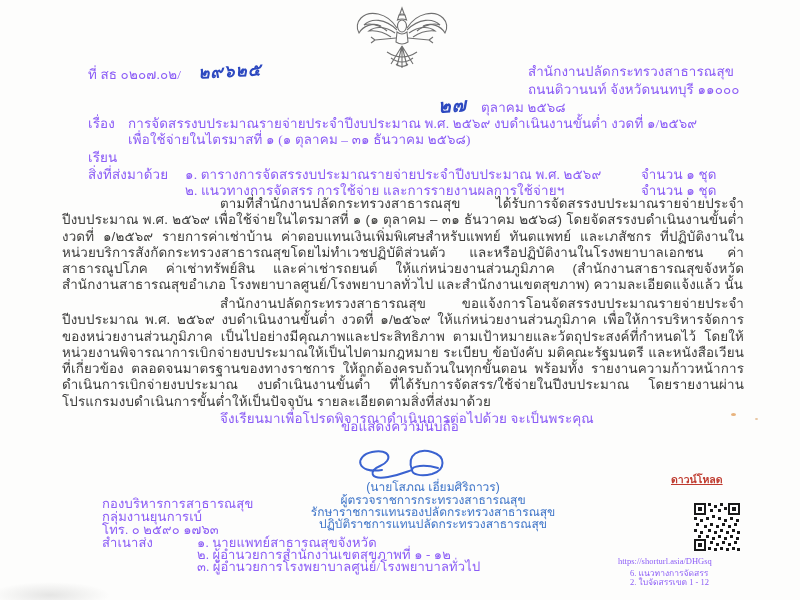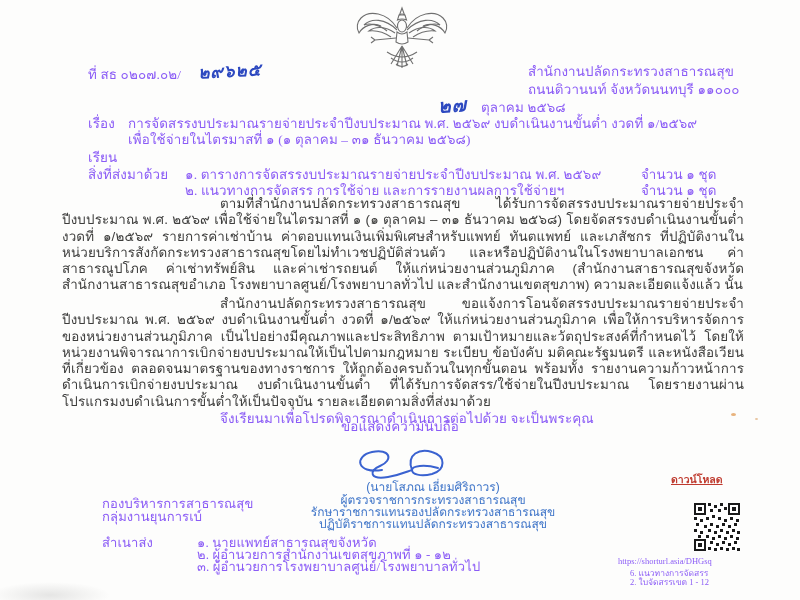--- a/index.html
+++ b/index.html
@@ -102,20 +102,21 @@
     </svg>
   </div>
 
   <div class="abs stamp-blue center" style="left:263px;top:477px;width:340px;font-size:12px;">(นายโสภณ เอี่ยมศิริถาวร)</div>
   <div class="abs stamp-blue center" style="left:263px;top:490px;width:340px;font-size:12px;">ผู้ตรวจราชการกระทรวงสาธารณสุข</div>
   <div class="abs stamp-blue center" style="left:263px;top:502px;width:340px;font-size:12px;">รักษาราชการแทนรองปลัดกระทรวงสาธารณสุข</div>
   <div class="abs stamp-blue center" style="left:263px;top:514px;width:340px;font-size:12px;">ปฏิบัติราชการแทนปลัดกระทรวงสาธารณสุข</div>
 
   <div class="abs ink small" style="left:102px;top:493px;">กองบริหารการสาธารณสุข</div>
   <div class="abs ink small" style="left:102px;top:506px;">กลุ่มงานยุนการเบ์</div>
+  <div class="abs ink small" style="left:102px;top:519px;">โทร. ๐ ๒๕๙๐ ๑๗๖๓</div>
   <div class="abs ink small" style="left:102px;top:532px;">สำเนาส่ง</div>
   <div class="abs ink small" style="left:197px;top:532px;">๑. นายแพทย์สาธารณสุขจังหวัด</div>
   <div class="abs ink small" style="left:197px;top:544px;">๒. ผู้อำนวยการสำนักงานเขตสุขภาพที่ ๑ - ๑๒</div>
   <div class="abs ink small" style="left:197px;top:556px;">๓. ผู้อำนวยการโรงพยาบาลศูนย์/โรงพยาบาลทั่วไป</div>
 
   <div class="abs red-label" style="left:663px;top:471px;margin-left:8px;">ดาวน์โหลด</div>
   <div class="abs" style="left:694px;top:503px;">
     <svg width="46" height="48" viewBox="0 0 46 48" shape-rendering="crispEdges">
       <rect width="46" height="48" fill="#fff"></rect>
       <g fill="#1a1a1a">

